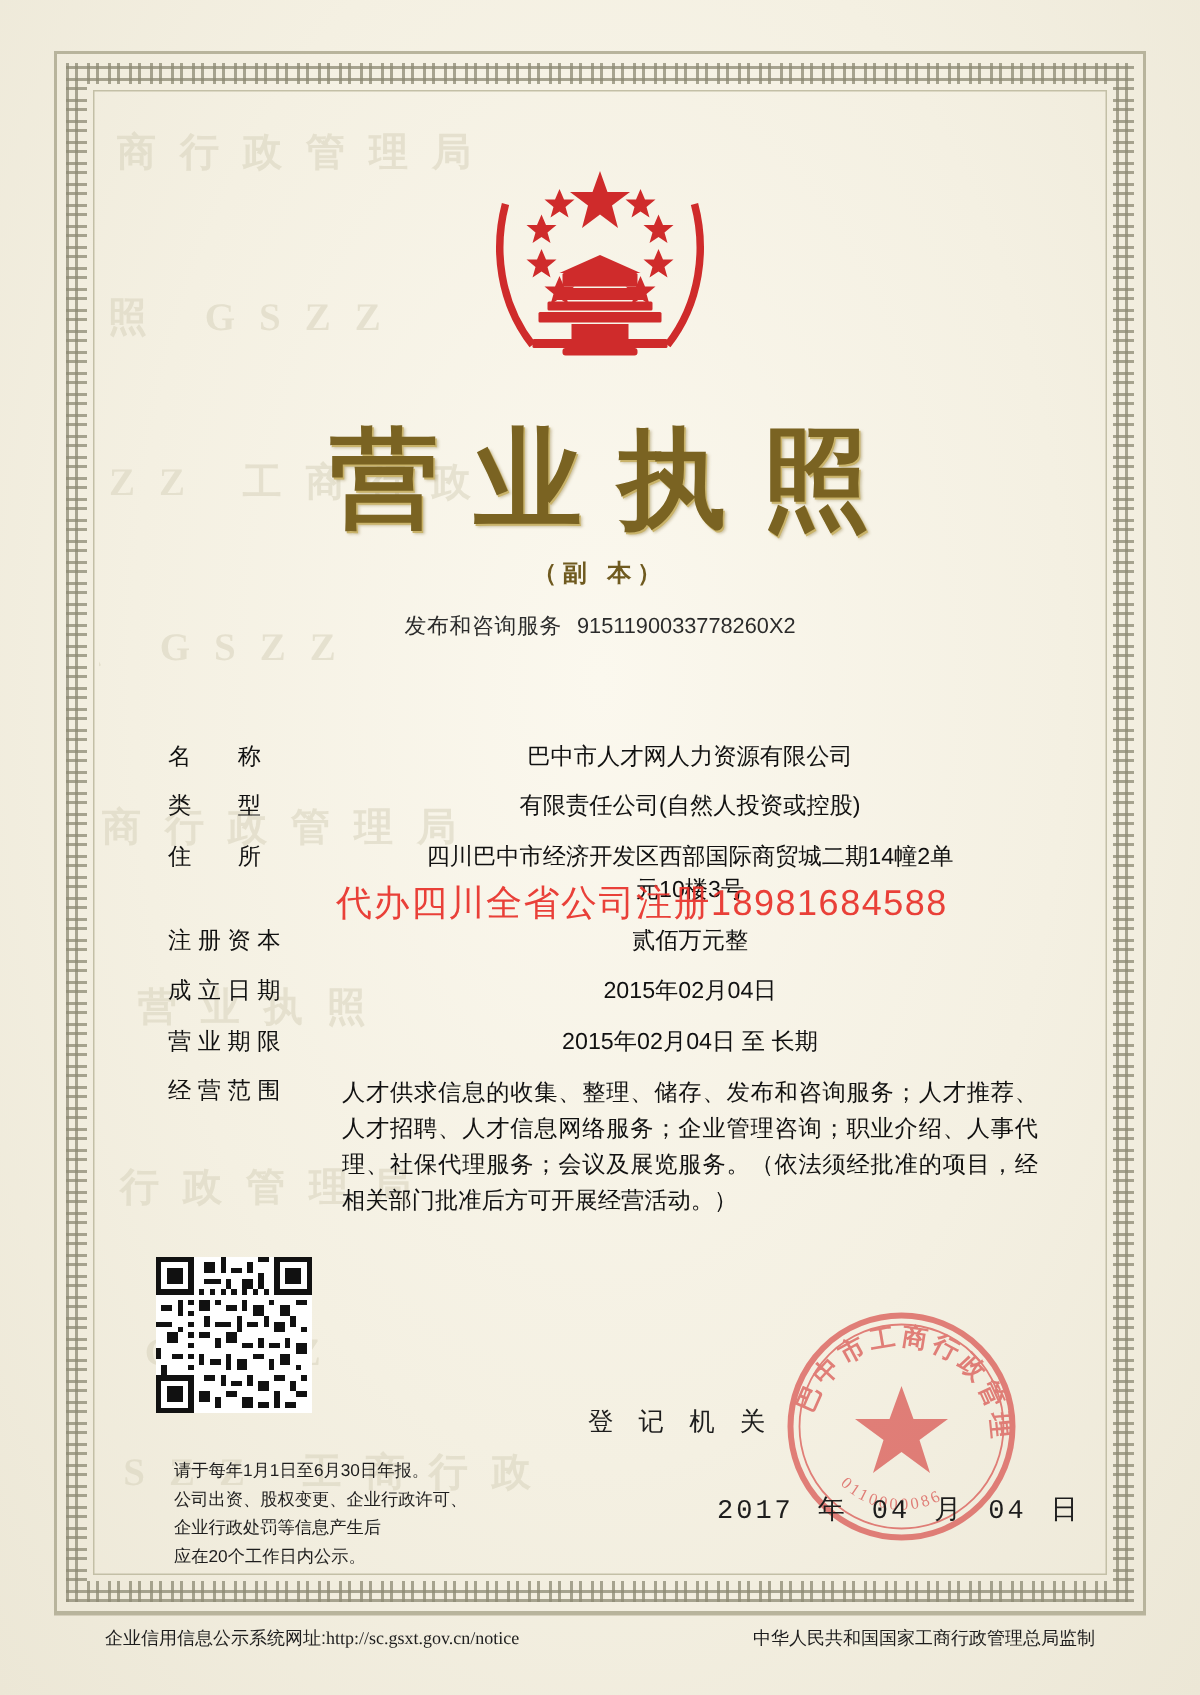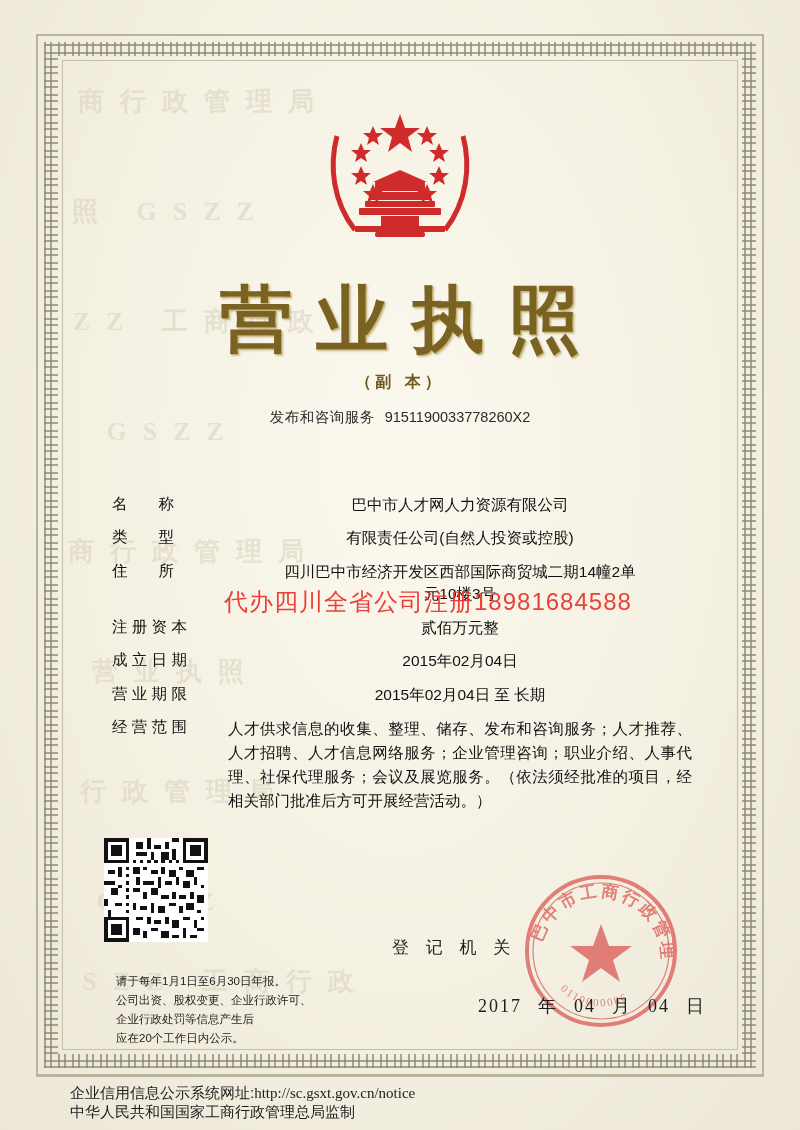--- a/index.html
+++ b/index.html
@@ -222,21 +222,21 @@
   }
   .date-line {
     position: absolute;
     left: 470px;
     top: 994px;
     font-size: 18px;
     color: #1d1d1d;
     letter-spacing: 2px;
   }
   .date-line span { margin: 0 8px; }
-  .date-line .dnum { font-family: Liberation Serif, serif; text-align: right; }
+  .date-line .dnum { font-family: Liberation Mono, monospace; text-align: right; }
 
   
   .notice {
     position: absolute;
     left: 104px;
     top: 972px;
     font-size: 11.5px;
     line-height: 1.65;
     color: #1d1d1d;
     margin-left: 12px;
@@ -250,23 +250,22 @@
     top: 1076px;
     border-top: 1px solid #b9b49c;
   }
   .footer {
     position: absolute;
     left: 70px;
     right: 70px;
     top: 1084px;
     display: flex;
     justify-content: space-between;
-    font-size: 15px;
+    font-size: 12px;
     color: #1d1d1d;
-    flex-direction: column;
   }
   .footer .url {
     font-family: "Liberation Serif", serif;
   }
 </style>
 </head>
 <body>
 
 <div class="page">
 

